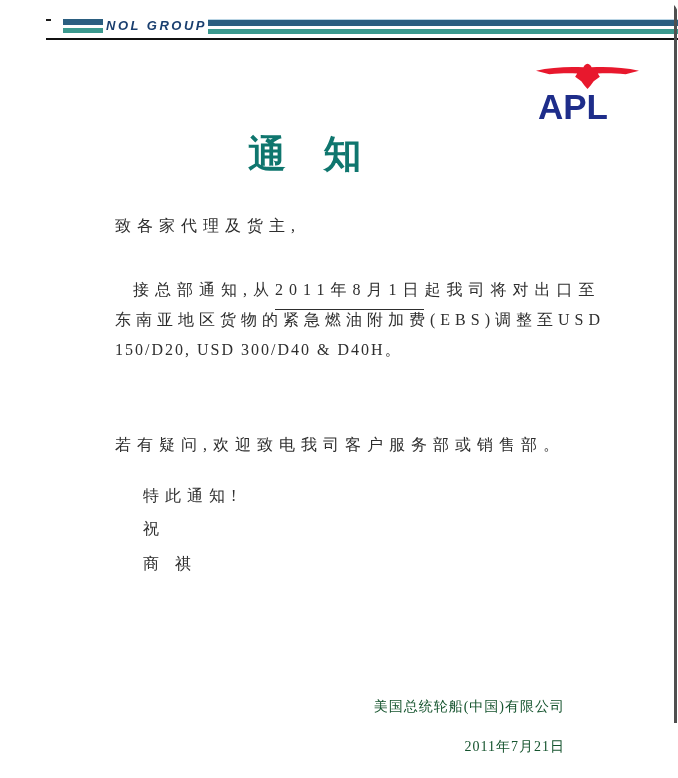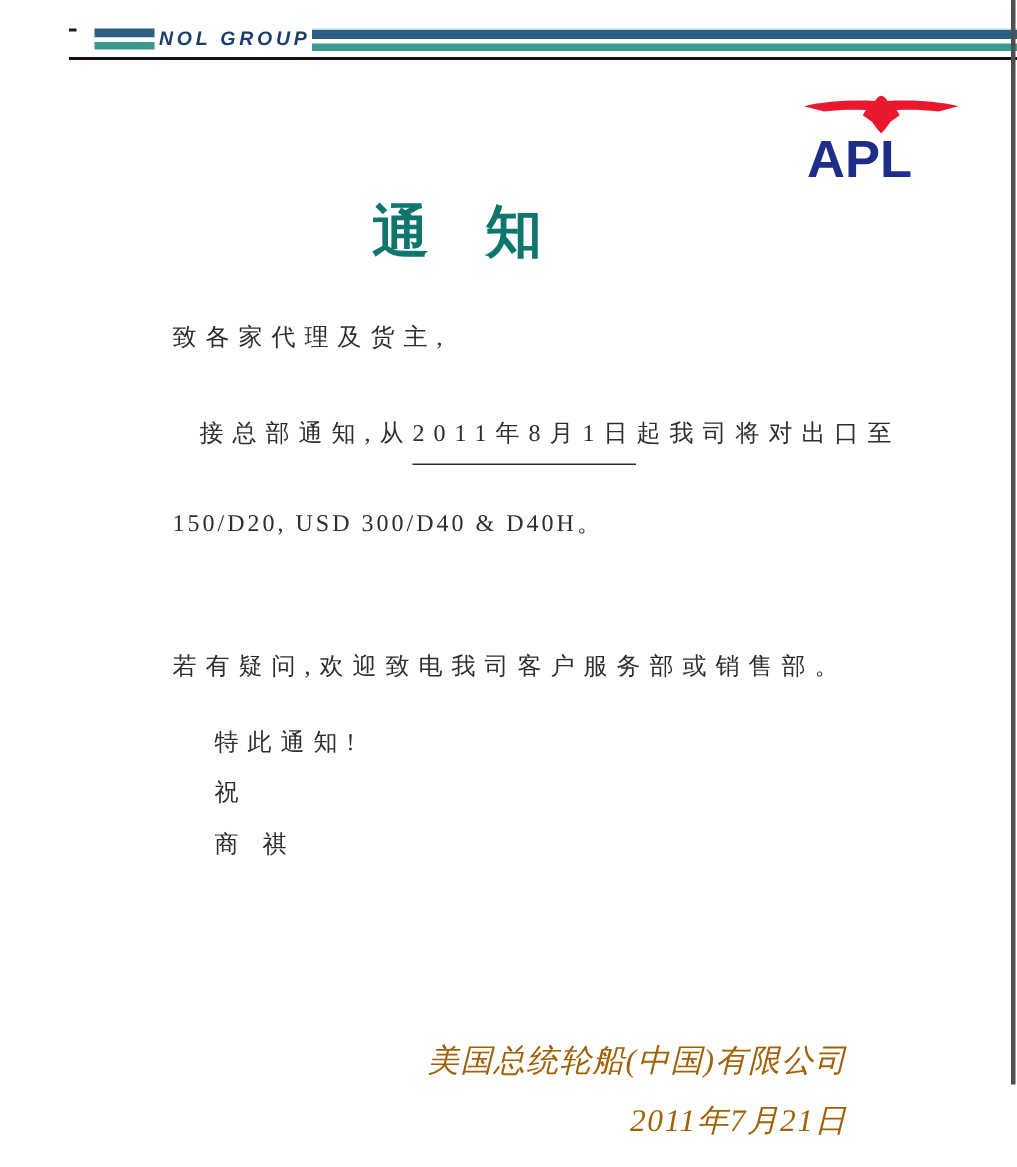--- a/index.html
+++ b/index.html
@@ -1,18 +1,18 @@
 <!DOCTYPE html>
 <html><head>
 <meta charset="utf-8">
 <style>
   html,body{margin:0;padding:0;background:#ffffff;}
   .page{
     position:relative;width:678px;height:778px;background:#ffffff;overflow:hidden;
-    font-family:"Liberation Serif","DejaVu Serif",serif;color:#2e2e2e;
+    font-family:"Liberation Serif","DejaVu Serif",serif;color:#2e2e2e;border-radius:15px;
   }
   
   .hdr-dash{position:absolute;left:46px;top:19px;width:5px;height:2px;background:#1a1a1a;}
   .stripes{position:absolute;top:19px;}
   .stripes-left{left:63px;width:40px;}
   .stripes-right{left:208px;width:470px;border-top:1px solid #b9d4e4;}
   .stripe-navy{height:6px;background:#2b5e80;}
   .stripe-gap{height:2.5px;background:#ffffff;}
   .stripe-teal{height:5.5px;background:#3b998e;}
   .brand{
@@ -43,21 +43,21 @@
   .l-salutation{left:115px;top:216px;text-align:center;}
   .l-p1a{left:133px;top:280px;}
   .l-p1b{left:115px;top:310px;}
   .l-p1c{left:115px;top:340px;}
   .l-p2{left:115px;top:435px;}
   .l-closing{left:143px;top:486px;}
   .l-regards1{left:143px;top:519px;}
   .l-regards2{left:143px;top:554px;}
   .u-date{border-bottom:1px solid #2e2e2e;padding-bottom:11px;}
   
-  .signature{position:absolute;right:113px;top:697px;text-align:right;font-size:21px;color:#a16207;font-style:italic;}
+  .signature{position:absolute;right:113px;top:697px;text-align:right;font-size:14px;color:#14532d;}
   .sig-company{letter-spacing:1px;line-height:20px;}
   .sig-date{letter-spacing:1px;line-height:20px;margin-top:20px;}
 </style>
 </head>
 <body>
 
 <div class="page">
 
   <div class="hdr-dash"></div>
 
@@ -90,20 +90,21 @@
   </div>
   <div class="apl-text">APL</div>
 
   <h1 class="title">通 知</h1>
 
   <div class="bline ls-cjk l-salutation">致各家代理及货主,</div>
 
   <div class="bline ls-cjk l-p1a">
     <span>接总部通知,从</span><span class="u-date">2011年8月1日</span><span>起我司将对出口至</span>
   </div>
+  <div class="bline ls-cjk2 l-p1b">东南亚地区货物的紧急燃油附加费(EBS)调整至USD</div>
   <div class="bline ls-lat l-p1c">150/D20, USD 300/D40 &amp; D40H。</div>
 
   <div class="bline ls-cjk l-p2">若有疑问,欢迎致电我司客户服务部或销售部。</div>
 
   <div class="bline ls-cjk l-closing">特此通知!</div>
   <div class="bline ls-cjk l-regards1">祝</div>
   <div class="bline ls-cjk l-regards2">商 祺</div>
 
   <div class="signature">
     <div class="sig-company">美国总统轮船(中国)有限公司</div>

